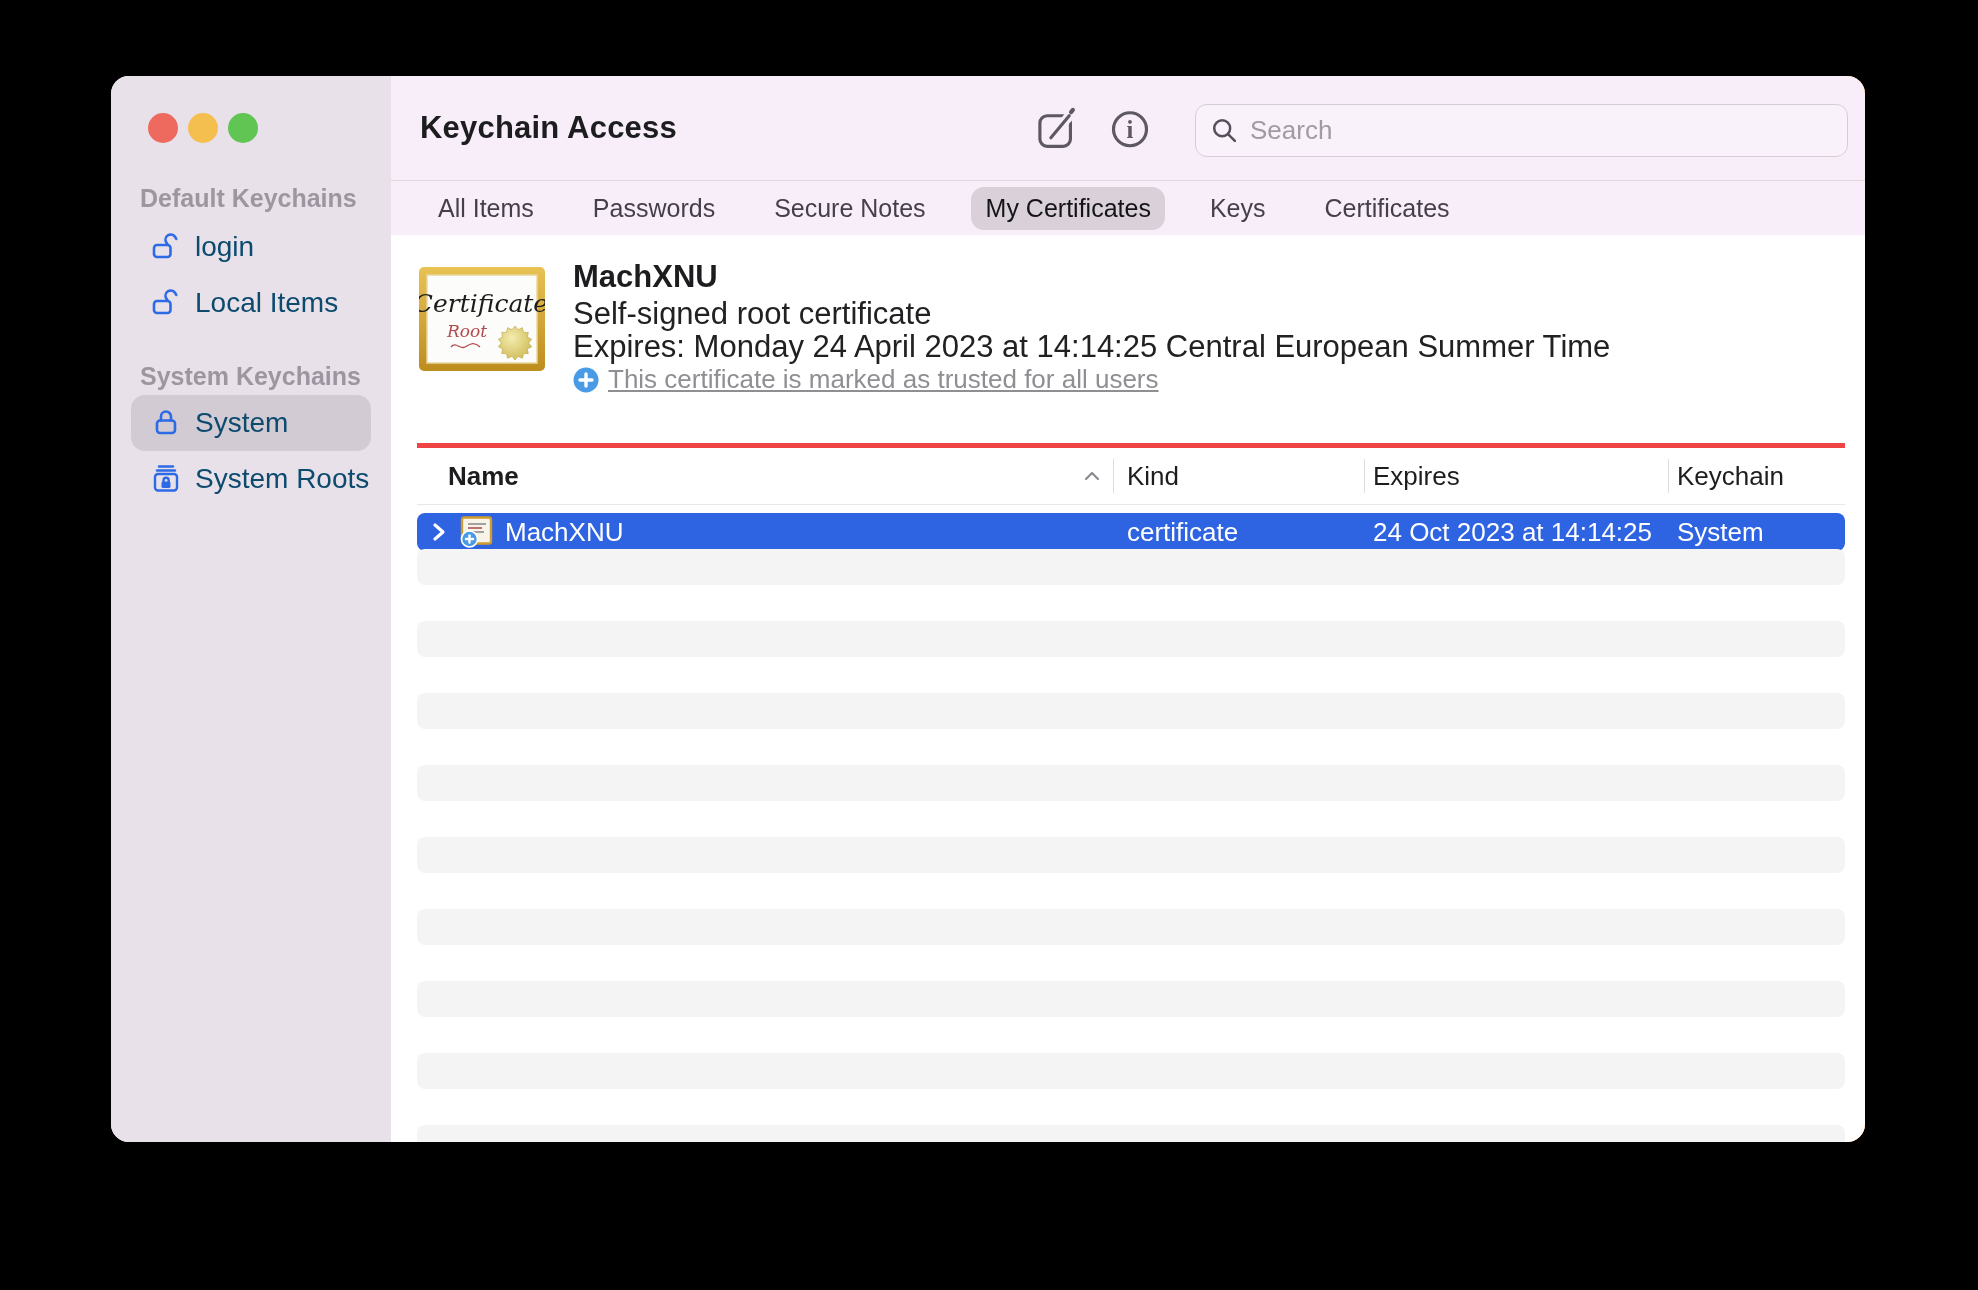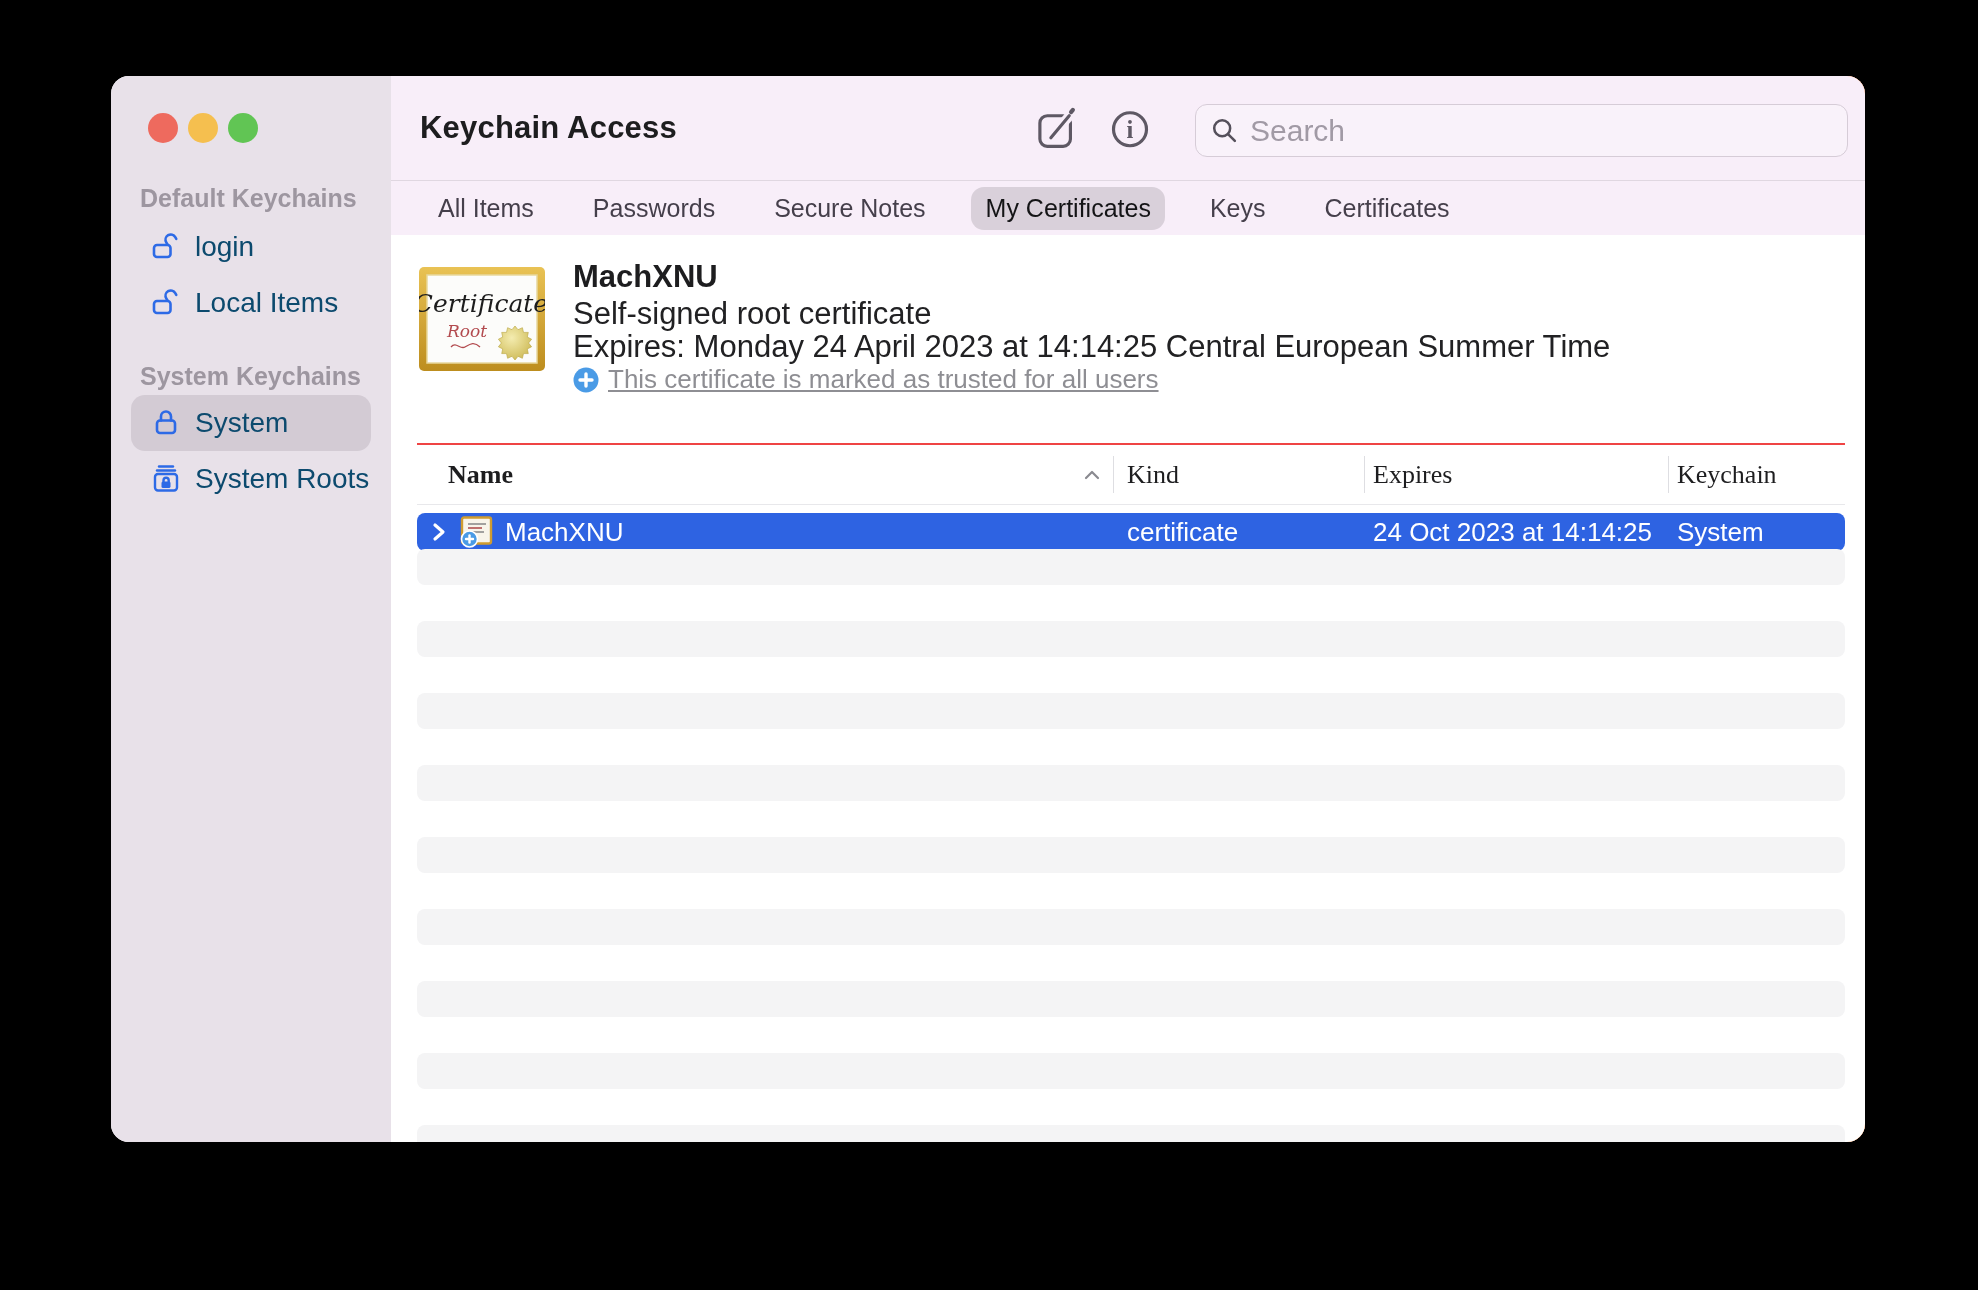--- a/index.html
+++ b/index.html
@@ -25,39 +25,39 @@
   .side-item.selected{background:#d3cbd4;}
   
   .main{position:relative;flex:1;display:flex;flex-direction:column;height:100%;background:#f97316;}
   .toolbar{position:relative;height:104px;flex:0 0 104px;background:#f8eef9;}
   .win-title{position:absolute;left:29px;top:34px;font-size:31px;font-weight:700;letter-spacing:.2px;}
   .tb-btn{position:absolute;top:30px;width:44px;height:44px;background:none;border:none;cursor:default;}
   .tb-btn.compose{left:644px;} .tb-btn.info{left:717px;}
   .search-field{position:absolute;left:804px;top:28px;width:653px;height:53px;background:#f9f2fa;
     border:1.5px solid #d6ccd7;border-radius:12px;display:flex;align-items:center;padding:0 14px;}
   .search-field input{flex:1;border:none;background:transparent;outline:none;
-    font-size:30px;color:#3a3640;font-family:inherit;}
+    font-size:26px;color:#3a3640;font-family:inherit;}
   .search-field input::placeholder{color:#a19aa5;}
   .tabbar{height:55px;flex:0 0 55px;background:#f8eef9;border-top:1px solid #e0d7e1;
     display:flex;align-items:center;padding-left:33px;gap:31px;}
   .tab{border:none;background:none;font-size:25px;color:#453f4b;font-family:inherit;
     padding:7px 14px;border-radius:13px;cursor:default;white-space:nowrap;}
   .tab.selected{background:#d9d0da;color:#141416;padding-left:15px;}
   .content{position:relative;flex:1;background:#fff;overflow:hidden;}
   
   .cert-art{position:absolute;left:28px;top:32px;width:126px;height:104px;}
   .detail-text{position:absolute;left:182px;top:22px;}
   .d-name{font-size:31px;font-weight:700;line-height:40px;}
   .d-sub,.d-exp{font-size:31px;line-height:33px;color:#212123;}
   .d-trust{font-size:26px;line-height:33px;color:var(--gray-text);display:flex;align-items:center;gap:9px;text-decoration:underline;}
   .trust-badge{width:26px;height:26px;flex:0 0 26px;}
   
   .thead{position:absolute;left:26px;right:20px;top:208px;height:62px;
-    border-top:2px solid #ef4444;border-bottom:1px solid #e8e8eb;
-    display:grid;grid-template-columns:696px 251px 304px 177px;align-items:center;font-family:Liberation Serif, serif;}
+    border-top:5px solid #ef4444;border-bottom:1px solid #e8e8eb;
+    display:grid;grid-template-columns:696px 251px 304px 177px;align-items:center;}
   .th{position:relative;font-size:26px;height:100%;display:flex;align-items:center;cursor:default;}
   .th.name{padding-left:31px;font-weight:700;}
   .th.kind{padding-left:14px;} .th.expires,.th.keychain{padding-left:9px;}
   .th.kind::before,.th.expires::before,.th.keychain::before{
     content:"";position:absolute;left:0;top:11px;bottom:11px;width:1px;background:#dedee2;}
   .sort-icon{position:absolute;right:12px;top:50%;transform:translateY(-50%);}
   .rows{position:absolute;left:26px;right:20px;top:270px;bottom:0;}
   .row-sel{position:absolute;left:0;right:0;top:8px;height:38px;background:var(--sel-blue);
     border-radius:8px;display:grid;grid-template-columns:696px 251px 304px 177px;
     align-items:center;color:#fff;font-size:26px;cursor:default;}

